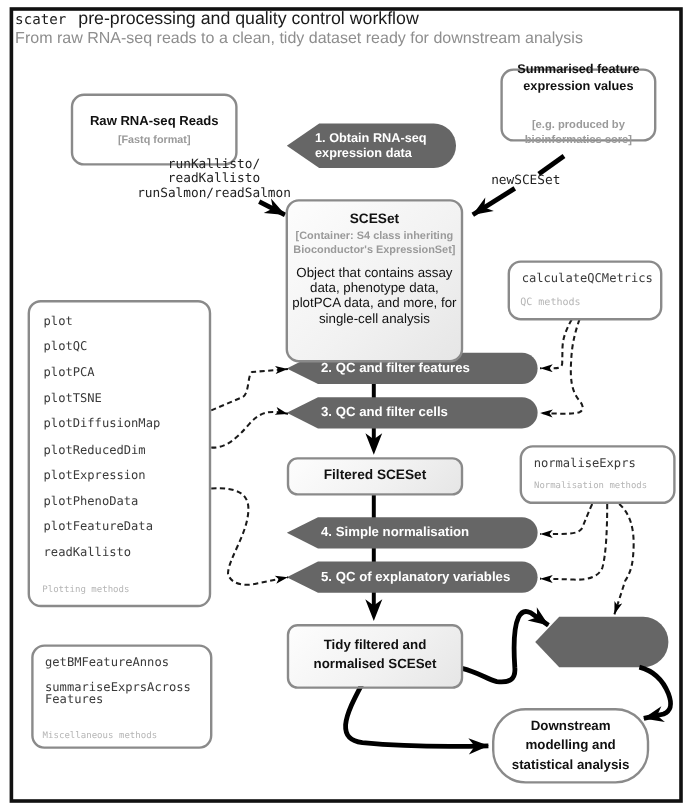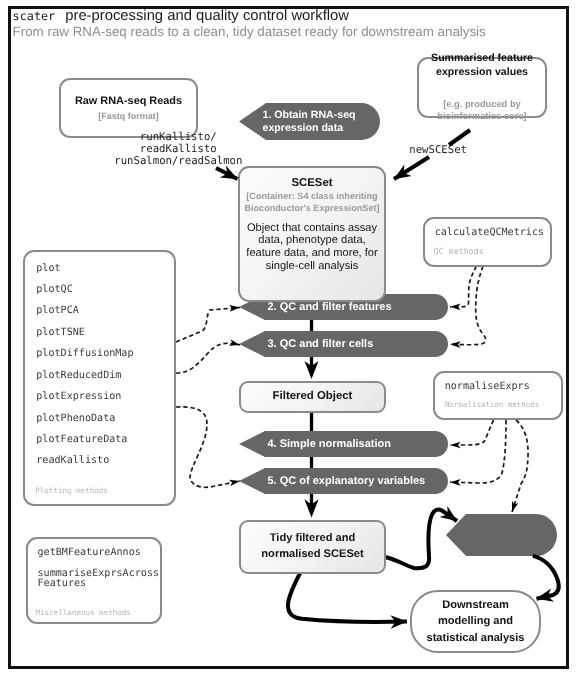--- a/index.html
+++ b/index.html
@@ -57,21 +57,21 @@
   #n-sce  .sub{margin-top:2px;font-size:9.1px;line-height:11.5px;}
   #n-sce  .body{margin-top:7.5px;font-size:11.1px;line-height:12.7px;font-weight:normal;}
   #n-fsce {left:239px;top:381px; width:147px; height:32px;  border-radius:9px;}
   #n-fsce .ttl{font-size:11.4px;}
   #n-tidy {left:239px;top:520px; width:147px; height:54px;  border-radius:9px;}
   #n-tidy .ttl{font-size:11.1px;line-height:1.42;}
   #n-down {left:410px;top:590px; width:131px; height:63px;  border-radius:28px;}
   #n-down .ttl{font-size:11.1px;line-height:1.45;}
 
   #m-plot {left:23px; top:250px; width:153px;height:256px;}
-  #m-misc {left:26px; top:537px; width:136px;height:87px;}
+  #m-misc {left:26px; top:537px; width:151px;height:87px;}
   #m-qc   {left:423px;top:217px; width:129px;height:50px;}
   #m-norm {left:433px;top:371px; width:130px;height:49px;}
 
   .mbox .code{font-size:10.1px;}
   .mbox .cap{font-size:7.55px;}
   #m-plot-items{position:absolute;left:11.3px;top:5.5px;}
   #m-plot-items .code{font-family:"DejaVu Sans Mono",monospace;font-size:10.1px;color:#3a3a3a;height:21.45px;line-height:21.45px;}
   #m-plot-cap{left:10.2px;top:234px;}
   #m-misc-items{position:absolute;left:9.5px;top:9.4px;}
   #m-misc-items .code{font-family:"DejaVu Sans Mono",monospace;font-size:10.1px;color:#3a3a3a;white-space:pre;line-height:10.5px;}
@@ -175,26 +175,26 @@
     <div class="sub ml">[e.g. produced by
 bioinformatics core]</div>
   </div>
 
   <div class="abs rbox" id="n-sce">
     <div class="ttl">SCESet</div>
     <div class="sub ml">[Container: S4 class inheriting
 Bioconductor's ExpressionSet]</div>
     <div class="body ml">Object that contains assay
 data, phenotype data,
-feature data, and more, for
+plotPCA data, and more, for
 single-cell analysis</div>
   </div>
 
   <div class="abs rbox" id="n-fsce">
-    <div class="ttl">Filtered Object</div>
+    <div class="ttl">Filtered SCESet</div>
   </div>
 
   <div class="abs rbox" id="n-tidy">
     <div class="ttl ml">Tidy filtered and
 normalised SCESet</div>
   </div>
 
   <div class="abs rbox plain" id="n-down">
     <div class="ttl ml">Downstream
 modelling and

